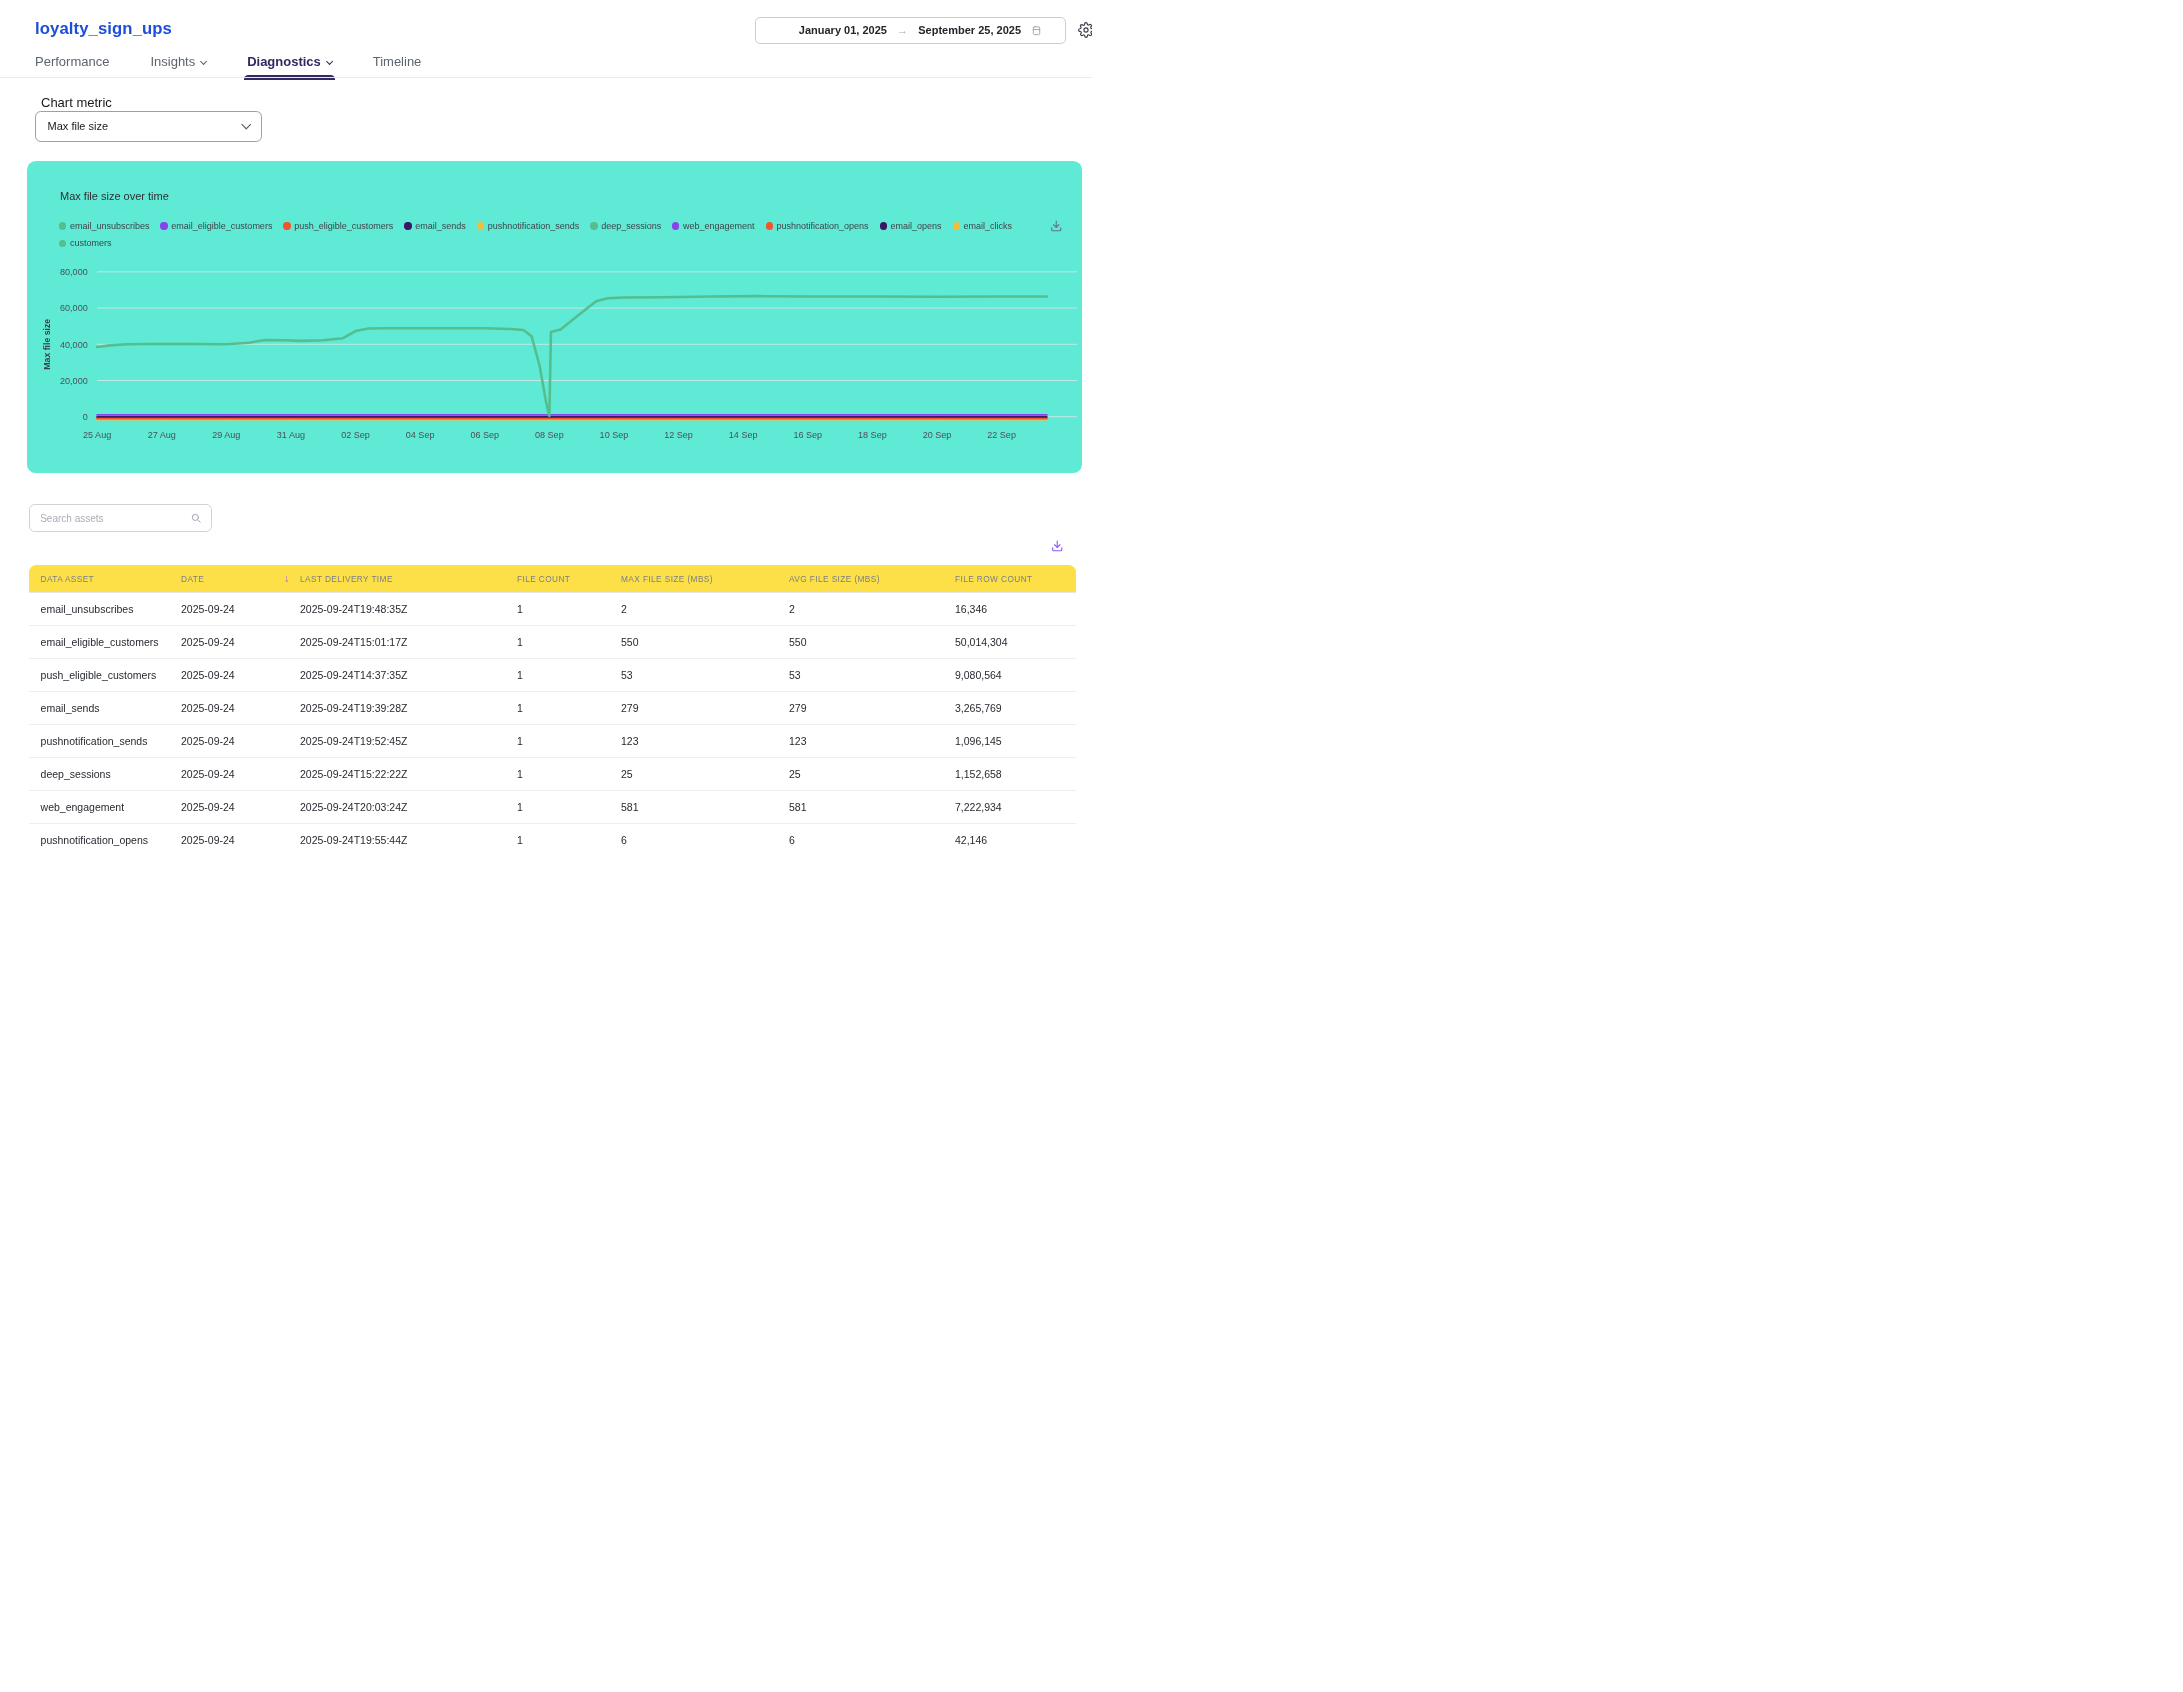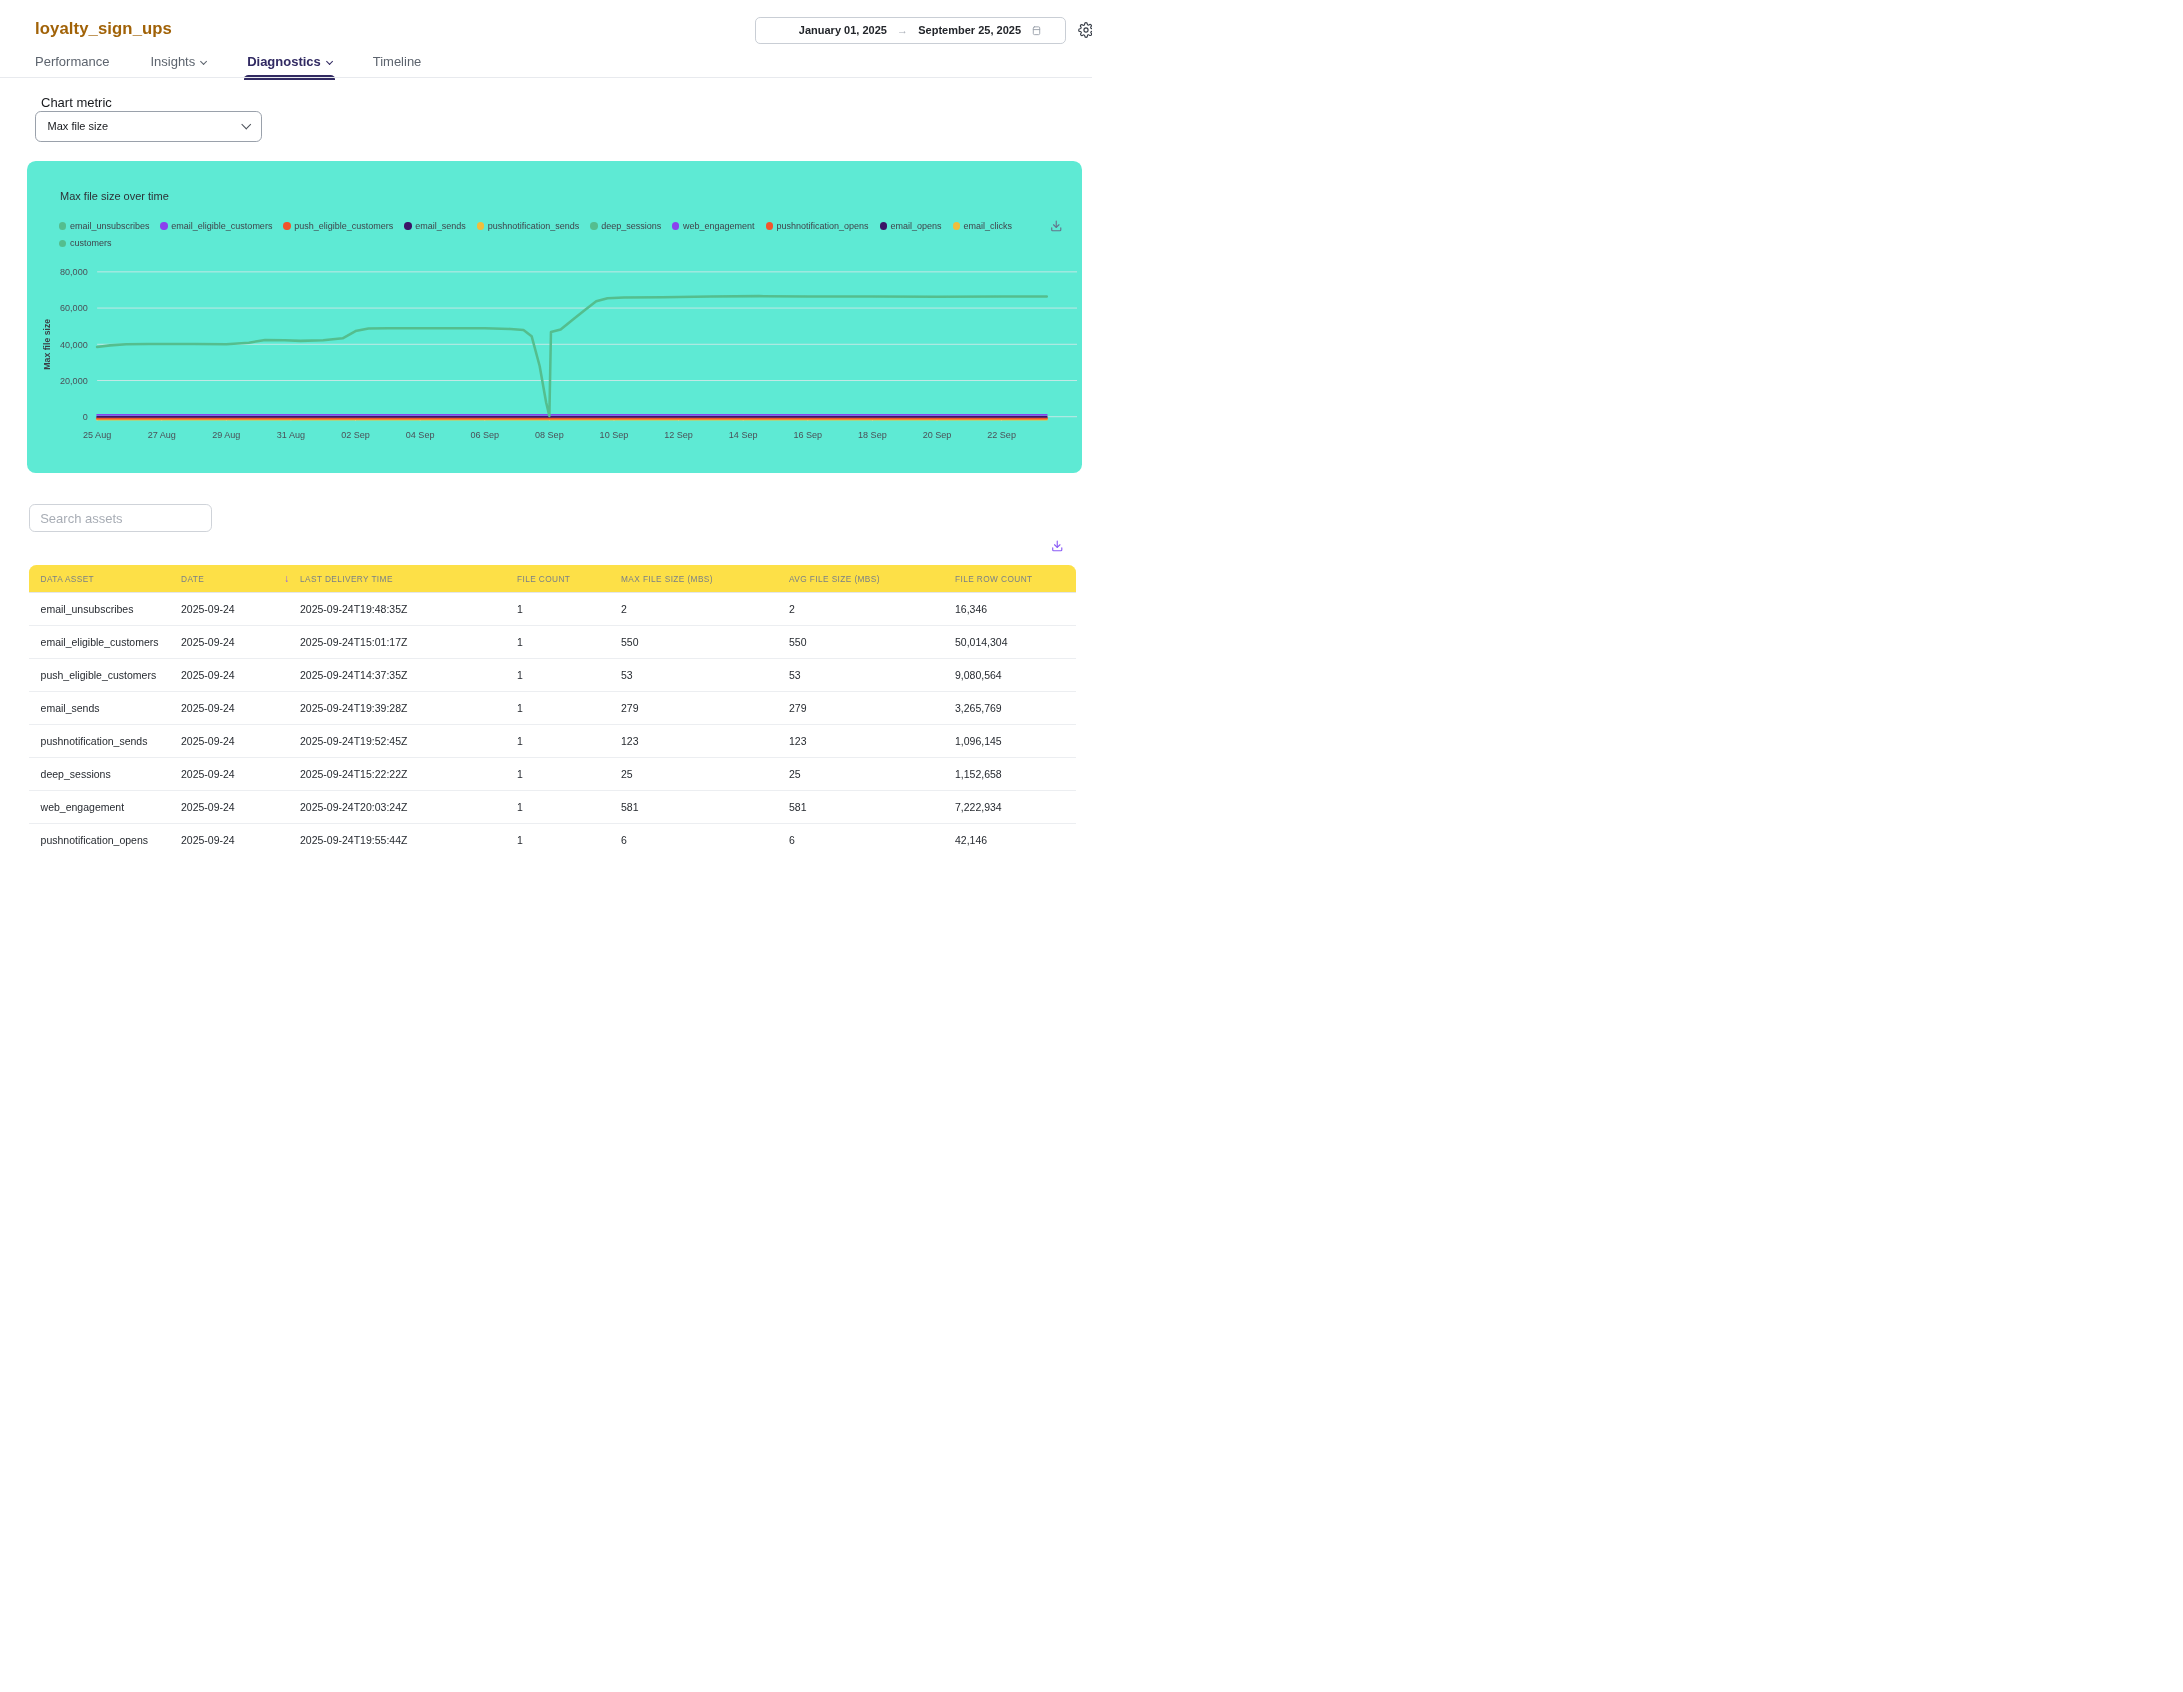--- a/index.html
+++ b/index.html
@@ -2,21 +2,21 @@
 <html style="font-size:11.6px"><head>
 <meta charset="utf-8">
 <style>
   * { margin:0; padding:0; box-sizing:border-box; }
   html,body { background:#ffffff; }
   body {
     width:1092px; height:846px; position:relative; overflow:hidden;
     font-family:"Liberation Sans","DejaVu Sans",sans-serif; color:#24272c;
   }
   
-  .page-title { position:absolute; left:35px; top:19px; font-size:16.7px; font-weight:700; color:#a16207; letter-spacing:0.1px; }
+  .page-title { position:absolute; left:35px; top:19px; font-size:16.7px; font-weight:700; color:#1d4ed8; letter-spacing:0.1px; }
   .date-range {
     position:absolute; left:755px; top:16.7px; width:311px; height:27.6px;
     border:0.7px solid #c9ced5; border-radius:5.1px; background:#fff;
     display:flex; align-items:center; justify-content:center; gap:10.2px;
     font-size:11px; font-weight:700; color:#23262b; cursor:pointer;padding-left:20px;
   }
   .date-range .arrow { color:#a6abb4; font-weight:400; font-size:11px; }
   .date-range svg { width:11px; height:11px; }
   .gear-btn { position:absolute; left:1078px; top:22px; width:16px; height:16px; cursor:pointer; }
   
@@ -44,21 +44,21 @@
   .dl-btn { position:absolute; cursor:pointer; }
   .dl-btn svg { width:14.5px; height:14.5px; }
   .chart-dl { right:19px; top:58px; }
   .chart-svg { position:absolute; left:0; top:100px; }
   
   .search-box {
     position:absolute; left:29px; top:504px; width:183px; height:28px;
     border:0.7px solid #cfd3d9; border-radius:5.8px; background:#fff;
     display:flex; align-items:center; padding:0 8.7px 0 10.2px;
   }
-  .search-box input { border:none; outline:none; flex:1; font-size:13px; color:#3a3f45; font-family:inherit; background:transparent; }
+  .search-box input { border:none; outline:none; flex:1; font-size:10px; color:#3a3f45; font-family:inherit; background:transparent; }
   .search-box input::placeholder { color:#a8adb5; }
   .search-box svg { width:12.3px; height:12.3px; }
   .table-dl { left:1050px; top:539px; }
   
   .asset-table { position:absolute; left:29px; top:565px; width:1047px; border-collapse:collapse; table-layout:fixed; }
   .asset-table th {
     background:#fde047; height:27.6px; text-align:left; vertical-align:middle;
     font-size:8.3px; font-weight:500; color:#787f88; letter-spacing:0.4px; white-space:nowrap; cursor:pointer;
   }
   .asset-table th:first-child { border-top-left-radius:7.3px; padding-left:11.6px; }

